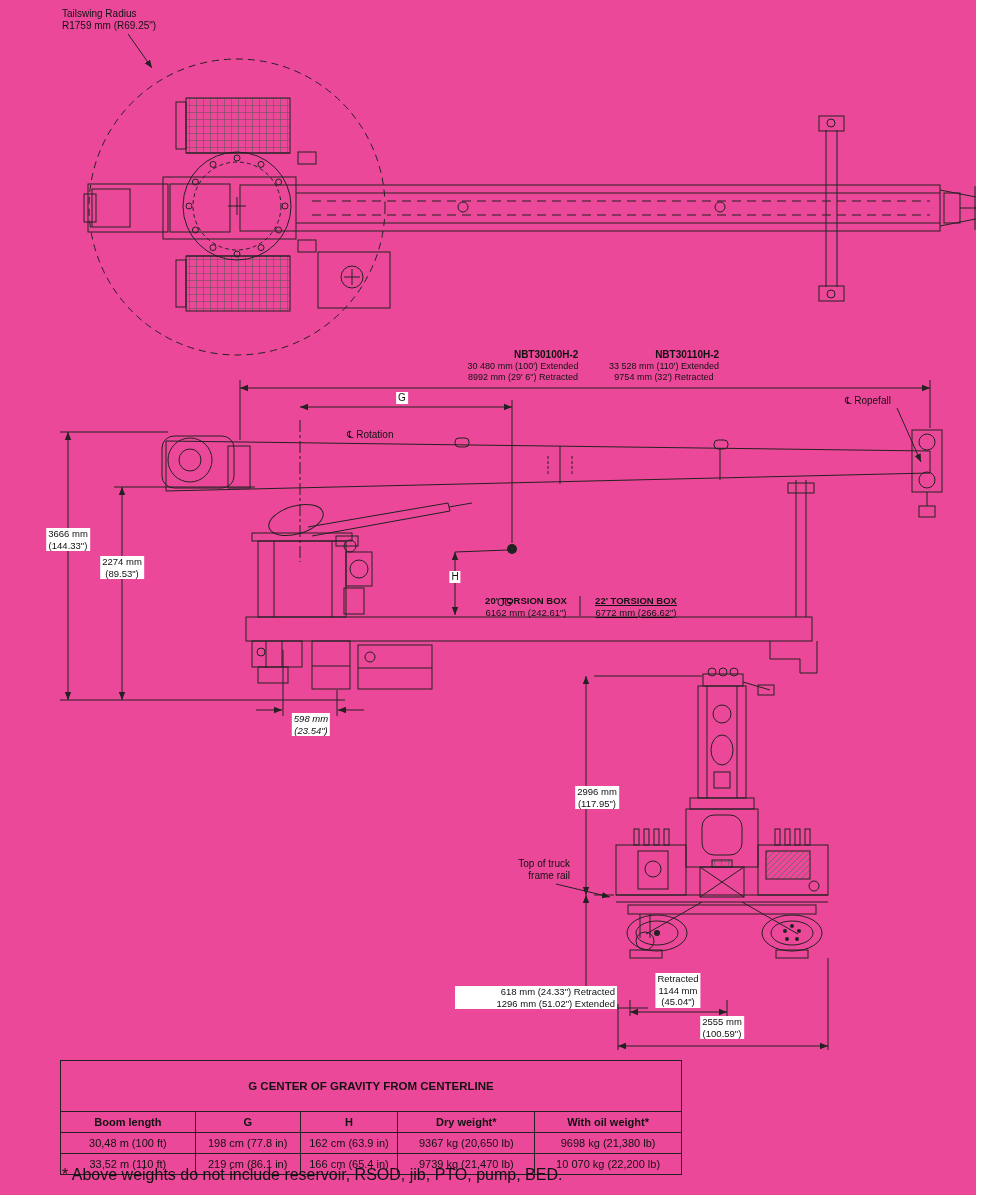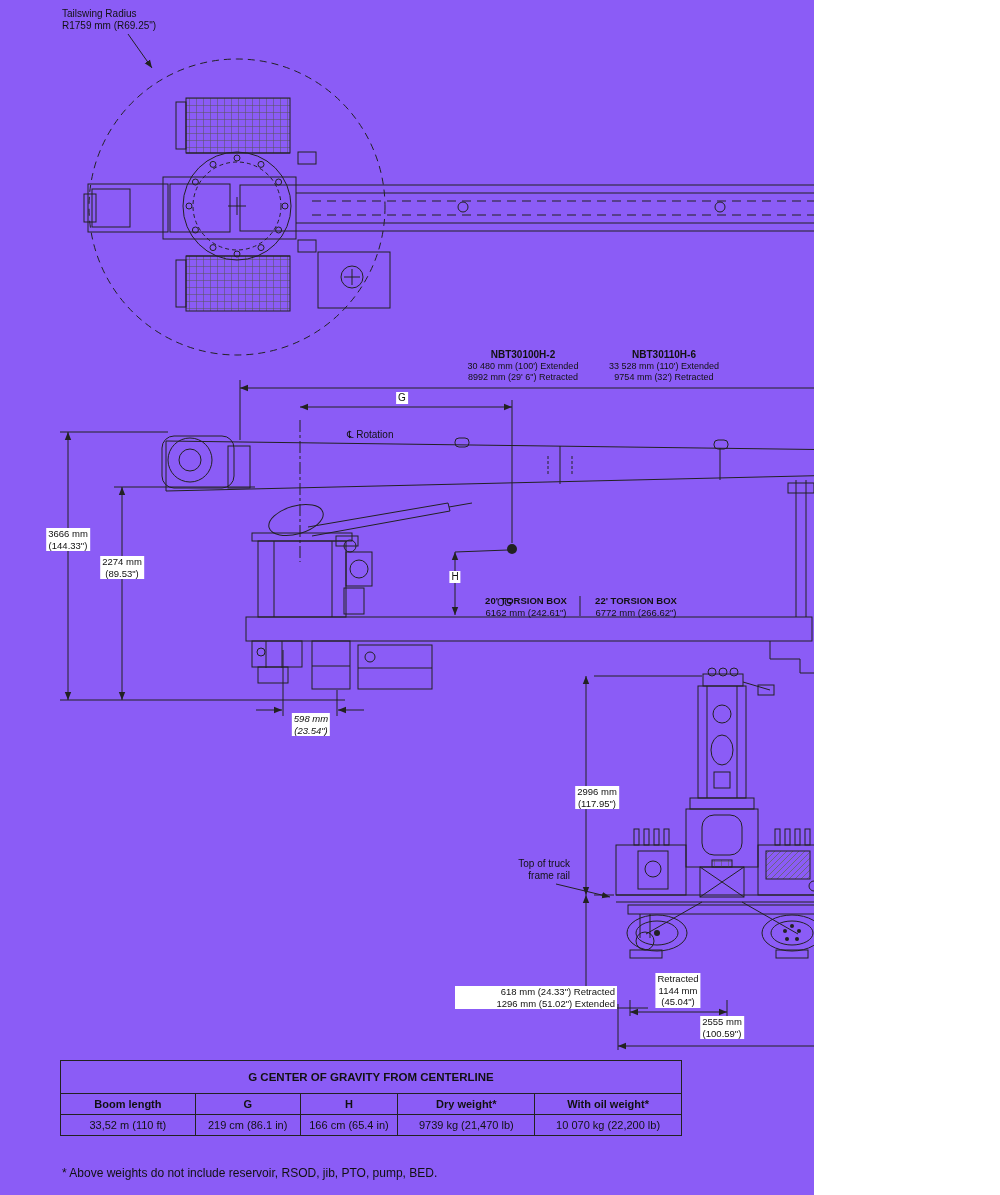--- a/index.html
+++ b/index.html
@@ -1,34 +1,34 @@
 <!DOCTYPE html>
 <html><head>
 <meta charset="utf-8">
 <style>
   html,body{margin:0;padding:0;background:#fff;}
   #canvas{
-    position:relative;width:814px;height:1195px;background:#8b5cf6;
+    position:relative;width:976px;height:1195px;background:#ec4899;
     font-family:"Liberation Sans","DejaVu Sans",sans-serif;color:#111;overflow:hidden;
   }
   svg{position:absolute;left:0;top:0;}
   .lbl{position:absolute;font-size:10px;line-height:1.22;color:#111;white-space:nowrap;}
   .ctr{transform:translateX(-50%);text-align:center;}
   .rt{text-align:right;}
-  .b{font-weight:bold;}
+  .b{font-weight:bold;text-align:right;}
   .sm{font-size:9px;}
   .s95{font-size:9.5px;}
   .bg{background:#fff;padding:0 2px;}
   
   .cg-table{position:absolute;left:60px;top:1060px;width:622px;}
   .cg-table table{width:100%;border-collapse:collapse;font-size:11px;color:#111;}
   .cg-table td,.cg-table th{border:1px solid #222;text-align:center;padding:4px 2px;font-weight:normal;}
-  .cg-table .title-row td{font-weight:bold;font-size:11.5px;padding:10px 0;}
+  .cg-table .title-row td{font-weight:bold;font-size:11.5px;padding:19px 0;}
   .cg-table .head-row th{font-weight:bold;}
-  .footnote{position:absolute;left:62px;top:1166px;font-size:12px;color:#111;}
+  .footnote{position:absolute;left:62px;top:1166px;font-size:16px;color:#111;}
 </style>
 </head>
 <body>
 
 <div id="canvas">
 
   <svg width="1000" height="1056" viewBox="0 0 1000 1056" fill="none" stroke="#222" stroke-width="1">
     <defs>
       <marker id="arr" viewBox="0 0 10 10" refX="9" refY="5" markerWidth="9" markerHeight="9" orient="auto-start-reverse">
         <path d="M0,1.4 L9,5 L0,8.6 z" fill="#222" stroke="none"></path>
@@ -272,21 +272,21 @@
     <div>R1759 mm (R69.25")</div>
   </div>
 
   <div class="lbl ctr" style="left:523px;top:349px;">
     <div class="b">NBT30100H-2</div>
     <div class="sm">30 480 mm (100') Extended</div>
     <div class="sm">8992 mm (29' 6") Retracted</div>
   </div>
 
   <div class="lbl ctr" style="left:664px;top:349px;">
-    <div class="b">NBT30110H-6</div>
+    <div class="b">NBT30110H-2</div>
     <div class="sm">33 528 mm (110') Extended</div>
     <div class="sm">9754 mm (32') Retracted</div>
   </div>
 
   <div class="lbl" style="left:845px;top:395px;">℄ Ropefall</div>
   <div class="lbl" style="left:303px;top:429px;padding-left:44px;">℄ Rotation</div>
   <div class="lbl ctr bg" style="left:402px;top:392px;">G</div>
   <div class="lbl ctr bg" style="left:455px;top:571px;">H</div>
   <div class="lbl" style="left:497px;top:557px;margin-top:40px;">CG</div>
 
@@ -296,21 +296,21 @@
   </div>
   <div class="lbl ctr bg s95" style="left:122px;top:556px;">
     <div>2274 mm</div>
     <div>(89.53")</div>
   </div>
 
   <div class="lbl ctr s95" style="left:526px;top:595px;">
     <div class="b">20' TORSION BOX</div>
     <div>6162 mm (242.61")</div>
   </div>
-  <div class="lbl ctr s95" style="left:636px;top:595px;">
+  <div class="lbl ctr s95" style="left:636px;top:595px;text-decoration:underline;">
     <div class="b">22' TORSION BOX</div>
     <div>6772 mm (266.62")</div>
   </div>
 
   <div class="lbl ctr bg s95" style="left:311px;top:713px;font-style:italic;">
     <div>598 mm</div>
     <div>(23.54")</div>
   </div>
 
   <div class="lbl ctr bg s95" style="left:597px;top:786px;">
@@ -353,20 +353,27 @@
         <td colspan="5">G CENTER OF GRAVITY FROM CENTERLINE</td>
       </tr>
       <tr class="head-row">
         <th>Boom length</th>
         <th>G</th>
         <th>H</th>
         <th>Dry weight*</th>
         <th>With oil weight*</th>
       </tr>
       <tr>
+        <td>30,48 m (100 ft)</td>
+        <td>198 cm (77.8 in)</td>
+        <td>162 cm (63.9 in)</td>
+        <td>9367 kg (20,650 lb)</td>
+        <td>9698 kg (21,380 lb)</td>
+      </tr>
+      <tr>
         <td>33,52 m (110 ft)</td>
         <td>219 cm (86.1 in)</td>
         <td>166 cm (65.4 in)</td>
         <td>9739 kg (21,470 lb)</td>
         <td>10 070 kg (22,200 lb)</td>
       </tr>
     </tbody>
       </table>
   </div>
 

